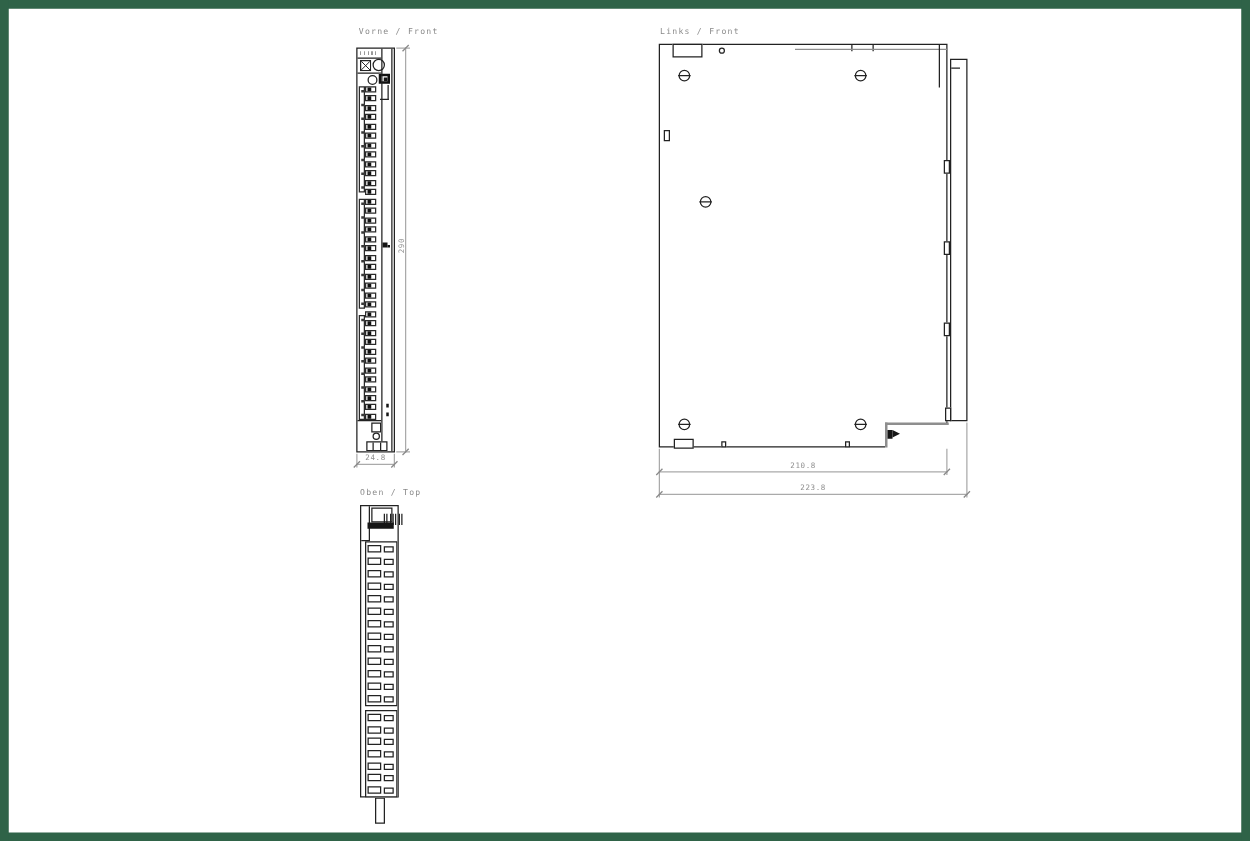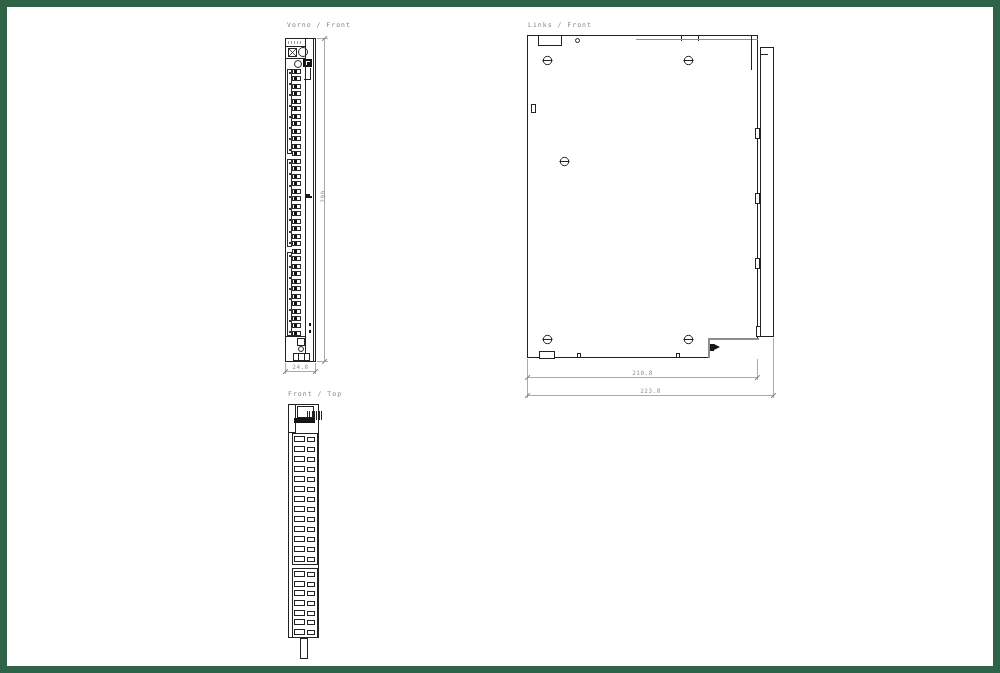--- a/index.html
+++ b/index.html
@@ -338,21 +338,21 @@
   <div class="gline" style="left:527px;top:377px;width:231px;height:1px;"></div>
   <div class="otick" style="left:524px;top:377px;"></div>
   <div class="otick" style="left:754px;top:377px;"></div>
   <div class="dimlabel" style="left:527px;top:369px;width:231px;">210.8</div>
 
   <div class="gline" style="left:527px;top:395px;width:247px;height:1px;"></div>
   <div class="otick" style="left:524px;top:395px;"></div>
   <div class="otick" style="left:770px;top:395px;"></div>
   <div class="dimlabel" style="left:527px;top:387px;width:247px;">223.8</div>
 
-  <div class="title" style="left:288px;top:390px;">Front / Top</div>
+  <div class="title" style="left:288px;top:390px;">Oben / Top</div>
 
   <div class="box" style="left:288px;top:404px;width:31px;height:234px;">
 
     <div class="line" style="left:6px;top:0;width:1px;height:28px;"></div>
     <div class="line" style="left:0;top:27px;width:7px;height:1px;"></div>
 
     <div class="box" style="left:8px;top:1px;width:17px;height:12px;">
       <div class="pinrow">
           <div class="pin"></div>
           <div class="pin"></div>

